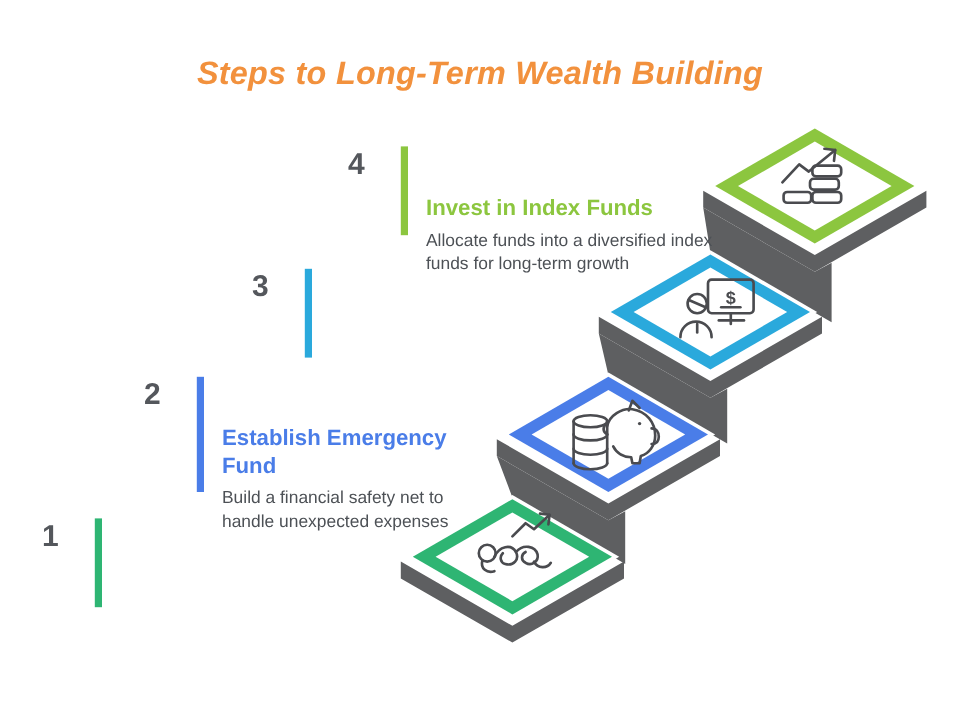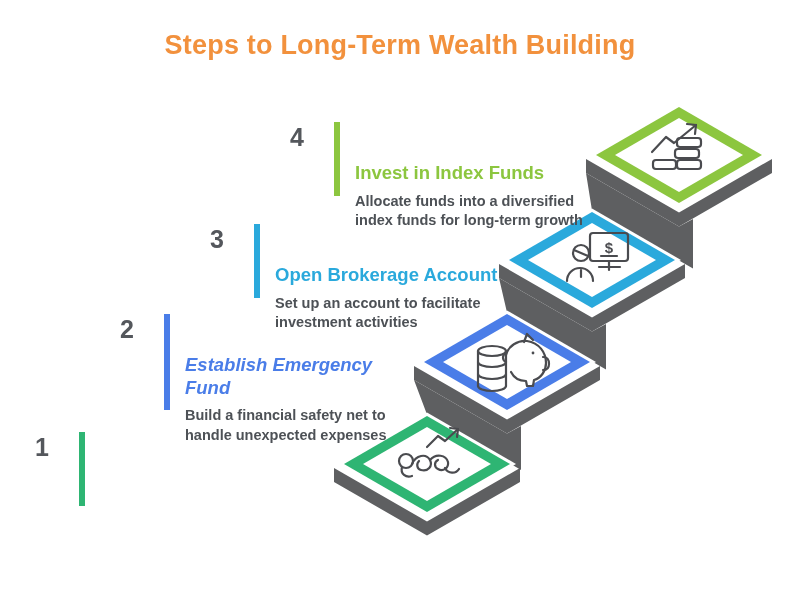--- a/index.html
+++ b/index.html
@@ -1,28 +1,28 @@
 <!DOCTYPE html>
 <html><head>
 <meta charset="utf-8">
 <style>
   html,body{margin:0;padding:0;}
   body{width:800px;height:603px;background:#ffffff;position:relative;overflow:hidden;
        font-family:"Liberation Sans", sans-serif;}
   .canvas{position:absolute;inset:0;width:800px;height:603px;}
-  .title{position:absolute;top:30px;left:0;width:800px;text-align:center;
-         font-size:27px;font-weight:700;letter-spacing:0.2px;}
+  .title{position:absolute;top:46px;left:0;width:800px;text-align:center;
+         font-size:27px;font-weight:700;letter-spacing:0.2px;font-style:italic;}
   .stairs-svg{position:absolute;left:0;top:0;width:800px;height:603px;}
   .step-block{position:absolute;display:flex;align-items:flex-start;}
   .step-num{width:26px;text-align:center;font-size:25px;font-weight:700;color:#54575C;
             line-height:1.05;margin-right:24px;flex:0 0 auto;}
   .step-bar{width:6px;flex:0 0 auto;margin-top:-2px;}
   .step-content{margin-left:15px;margin-top:38px;}
   .step-heading{font-size:18.5px;font-weight:700;line-height:1.22;}
-  .step-desc{margin-top:7px;font-size:14.5px;line-height:1.36;color:#4D5156;font-weight:bold;}
+  .step-desc{margin-top:7px;font-size:14.5px;line-height:1.36;color:#4D5156;}
   #block-4{left:284px;top:124px;}  #block-4 .step-bar{height:74px;} #block-4 .step-content{width:242px;}
   #block-3{left:204px;top:226px;}  #block-3 .step-bar{height:74px;} #block-3 .step-content{width:228px;}
   #block-2{left:114px;top:316px;}  #block-2 .step-bar{height:96px;} #block-2 .step-content{width:232px;}
   #block-2 .step-heading{max-width:200px;}
   #block-1{left:29px; top:434px;}  #block-1 .step-bar{height:74px;} #block-1 .step-content{width:248px;}
   .icon-line{fill:none;stroke-width:2.2;stroke-linecap:round;stroke-linejoin:round;}
 </style>
 </head>
 <body>
 
@@ -110,31 +110,27 @@
     <div class="step-bar" style="background-color: rgb(140, 198, 63);"></div>
     <div class="step-content">
       <div class="step-heading" style="color: rgb(140, 198, 63);">Invest in Index Funds</div>
       <div class="step-desc">Allocate funds into a diversified index funds for long-term growth</div>
     </div>
   </div>
 
   <div class="step-block" id="block-3">
     <div class="step-num">3</div>
     <div class="step-bar" style="background-color: rgb(42, 169, 220);"></div>
-    <div class="step-content">
-      <div class="step-heading" style="color: rgb(42, 169, 220);">Open Brokerage Account</div>
-      <div class="step-desc">Set up an account to facilitate investment activities</div>
-    </div>
   </div>
 
   <div class="step-block" id="block-2">
     <div class="step-num">2</div>
     <div class="step-bar" style="background-color: rgb(74, 125, 232);"></div>
     <div class="step-content">
-      <div class="step-heading" style="color: rgb(74, 125, 232); font-style: italic;">Establish Emergency Fund</div>
+      <div class="step-heading" style="color: rgb(74, 125, 232);">Establish Emergency Fund</div>
       <div class="step-desc">Build a financial safety net to handle unexpected expenses</div>
     </div>
   </div>
 
   <div class="step-block" id="block-1">
     <div class="step-num">1</div>
     <div class="step-bar" style="background-color: rgb(46, 181, 115);"></div>
   </div>
 
 </div>

